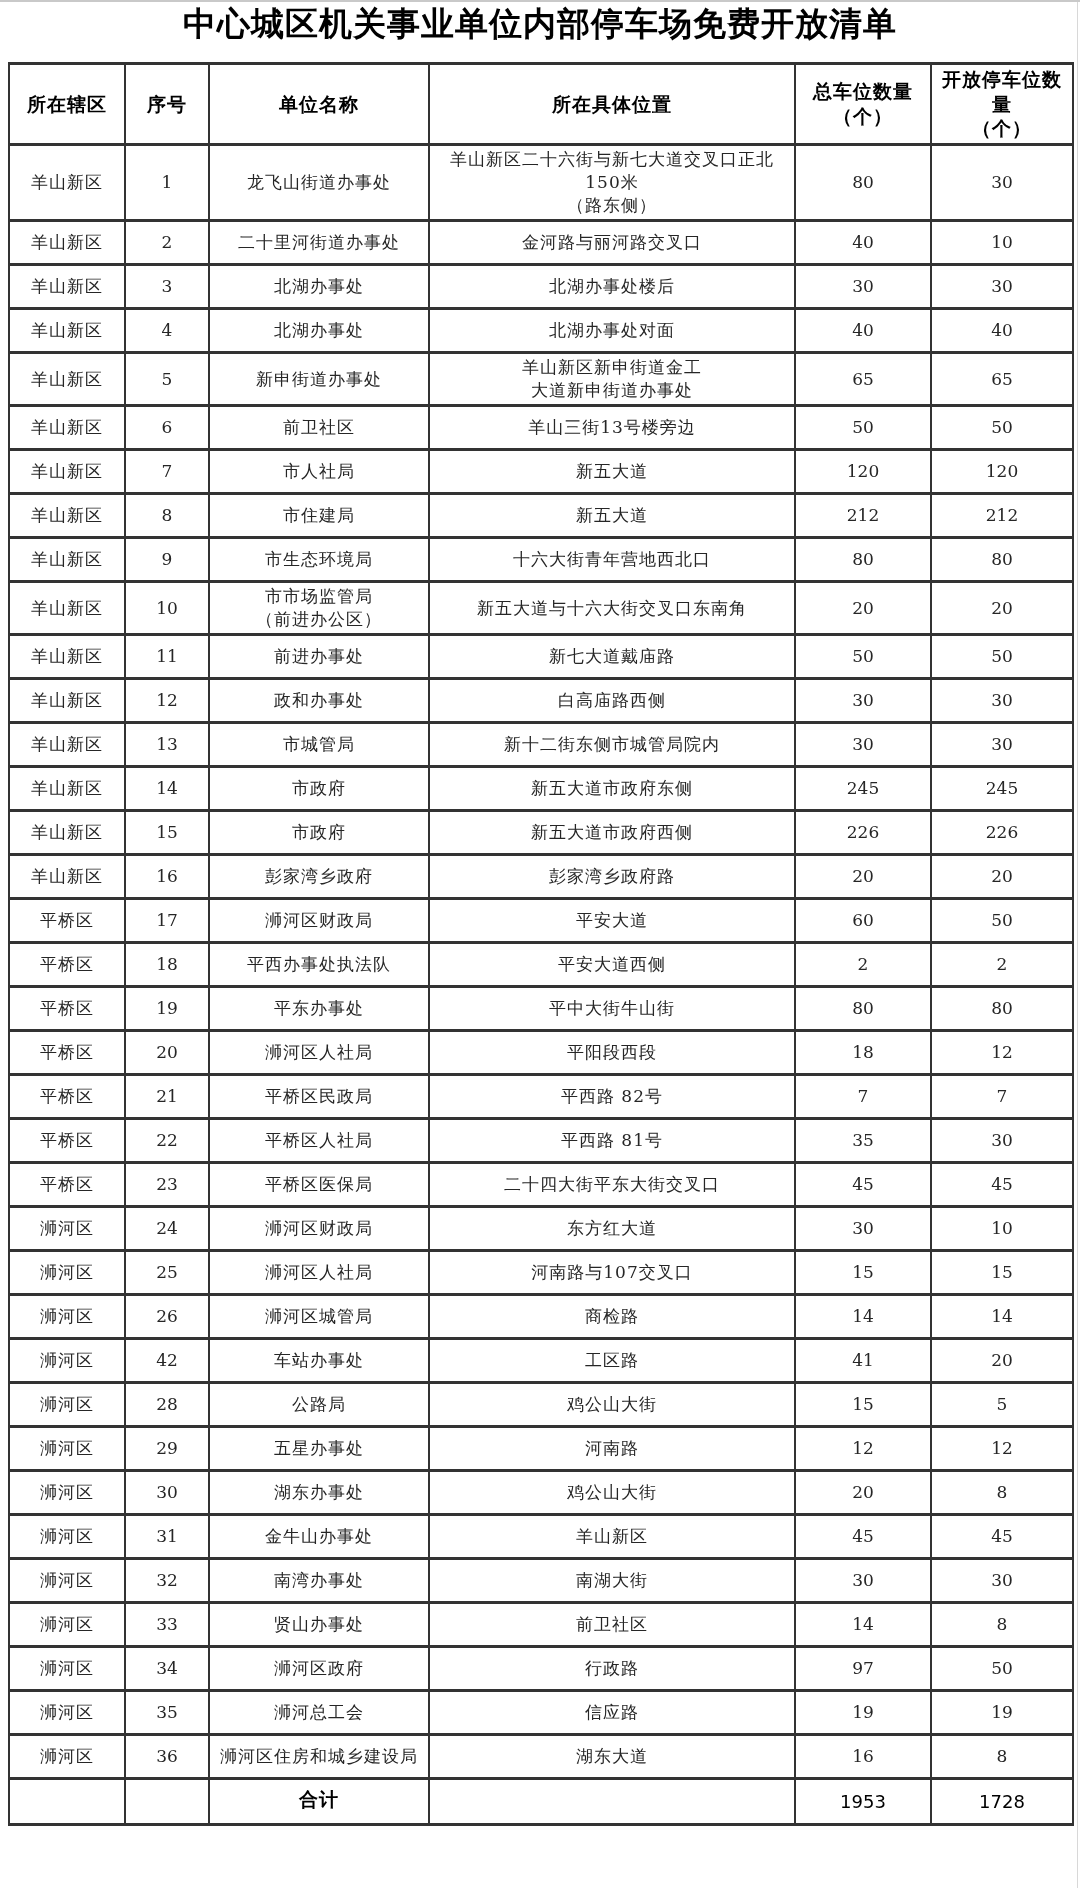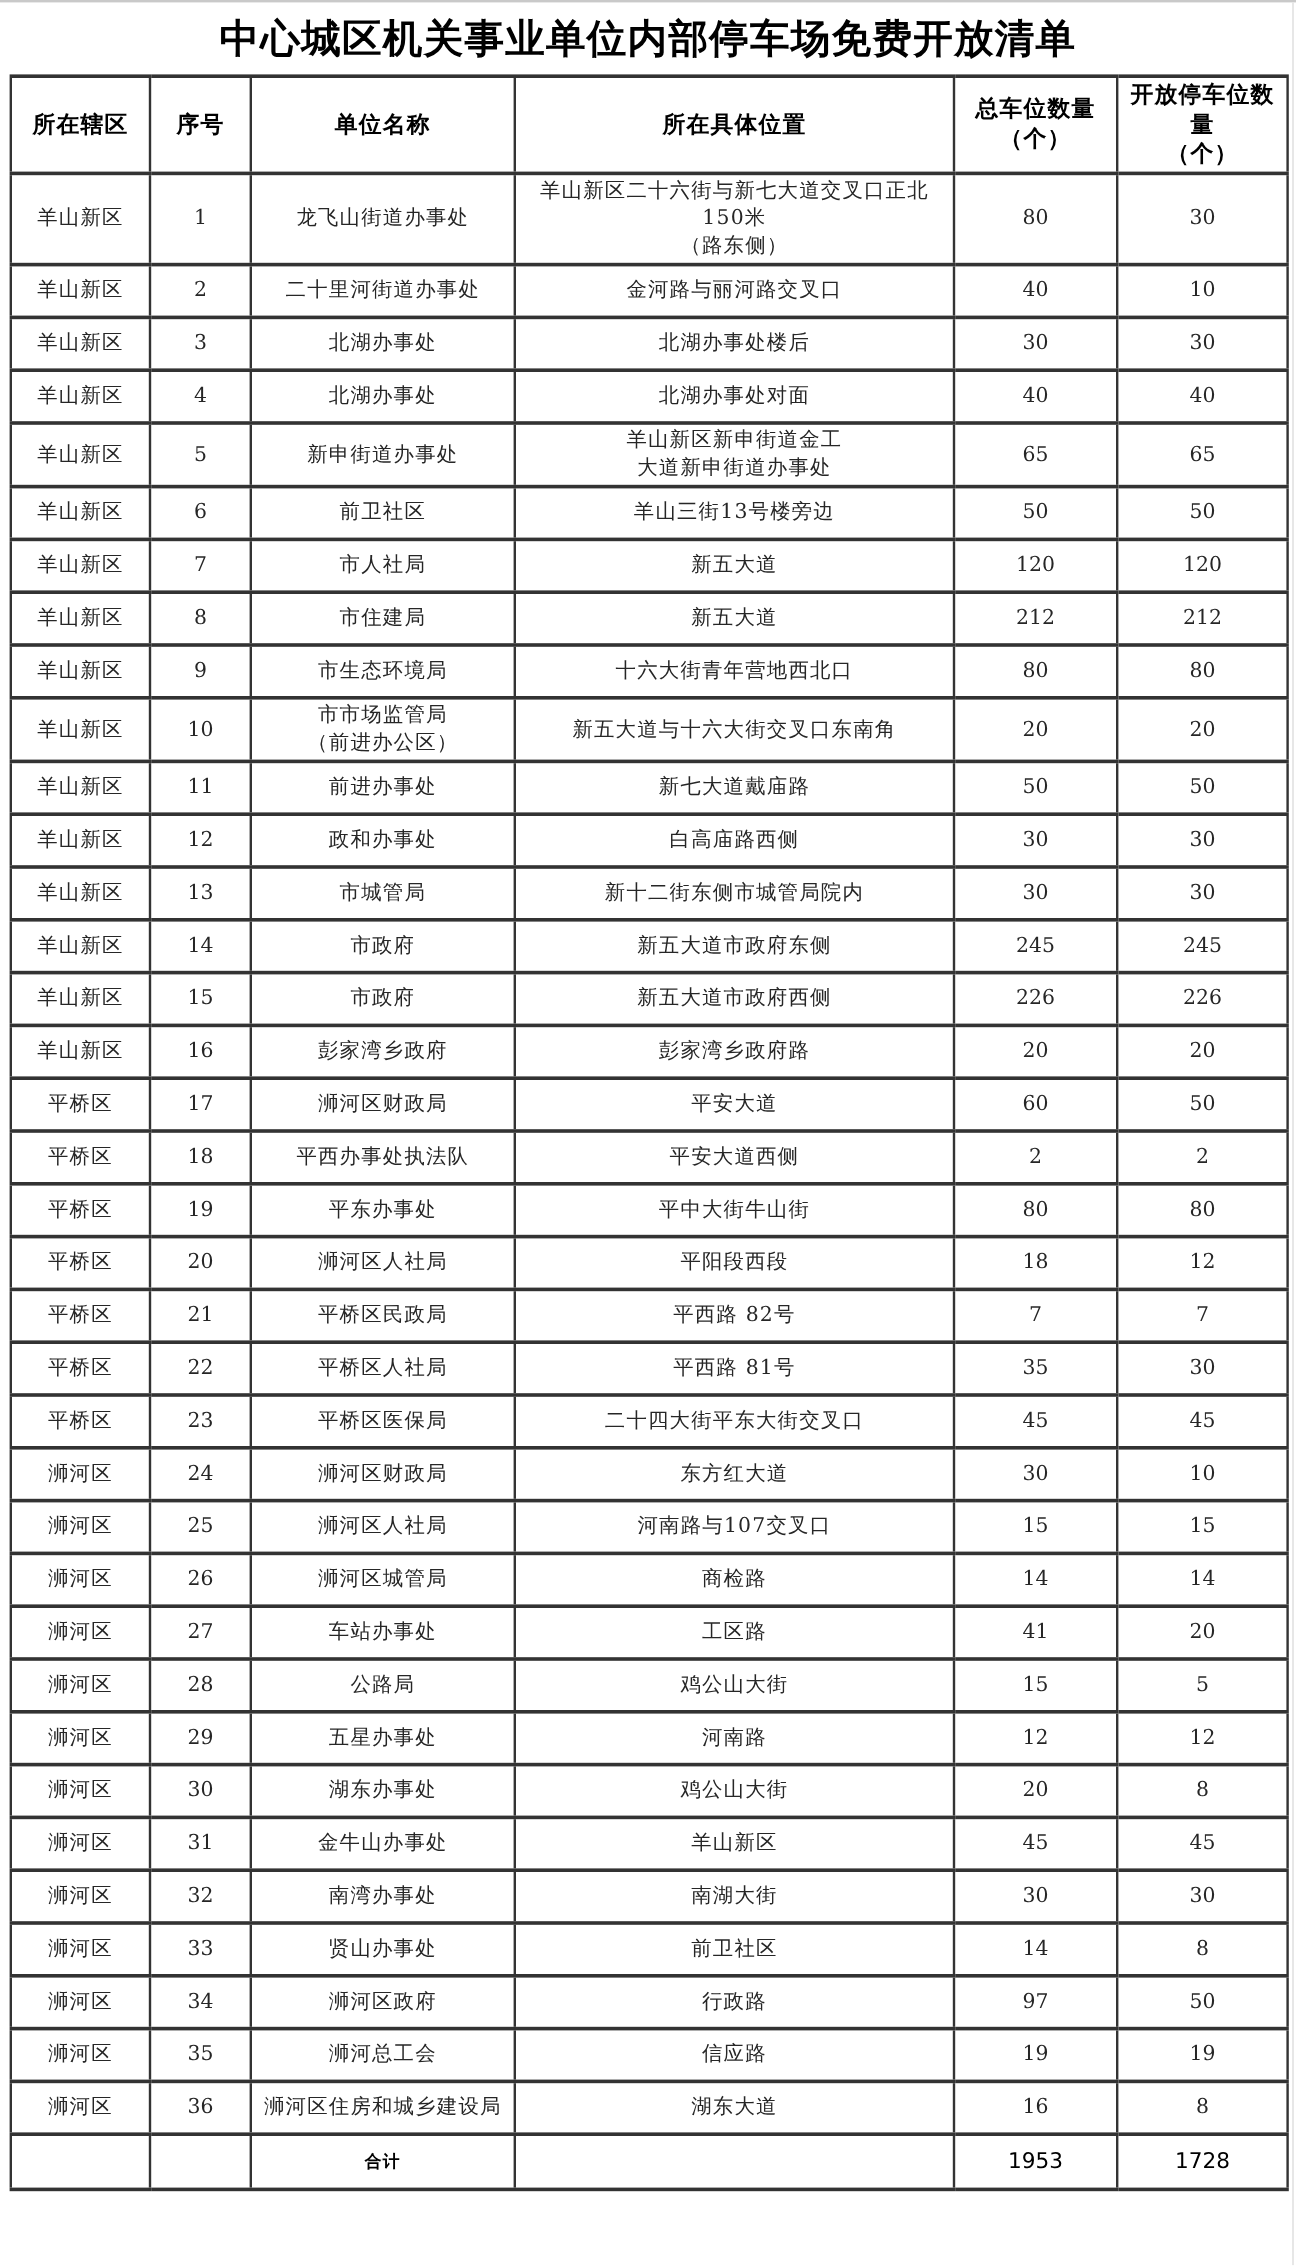--- a/index.html
+++ b/index.html
@@ -22,21 +22,20 @@
     position: absolute;
     top: 0;
     right: 2px;
     width: 1px;
     height: 100%;
     background: #d8d8d8;
   }
   .title-bar {
     height: 60px;
     display: flex;
-    align-items: center;
     justify-content: center;
   }
   .title-bar .title {
     font-family: "DejaVu Sans", "Liberation Sans", sans-serif;
     font-size: 33px;
     font-weight: 700;
     color: #000000;
     letter-spacing: 1px;
     white-space: nowrap;
   }
@@ -83,22 +82,22 @@
     color: #262626;
   }
   td.num {
     font-size: 17px;
     letter-spacing: 0;
   }
   .total-row td {
     height: 46px;
   }
   .total-row .total-label {
-    font-family: Liberation Sans, sans-serif;
-    font-size: 14px;
+    font-family: Liberation Mono, monospace;
+    font-size: 19px;
     font-weight: 600;
     color: #000000;
     letter-spacing: 1px;
   }
   .total-row .num {
     font-family: "DejaVu Sans", "Liberation Sans", sans-serif;
     font-size: 18px;
     color: #000000;
     letter-spacing: 0;
   }
@@ -339,21 +338,21 @@
         <tr class="data-row">
     <td>浉河区</td>
     <td class="num">26</td>
     <td>浉河区城管局</td>
     <td>商检路</td>
     <td class="num">14</td>
     <td class="num">14</td>
   </tr>
         <tr class="data-row">
     <td>浉河区</td>
-    <td class="num">27</td>
+    <td class="num">42</td>
     <td>车站办事处</td>
     <td>工区路</td>
     <td class="num">41</td>
     <td class="num">20</td>
   </tr>
         <tr class="data-row">
     <td>浉河区</td>
     <td class="num">28</td>
     <td>公路局</td>
     <td>鸡公山大街</td>

